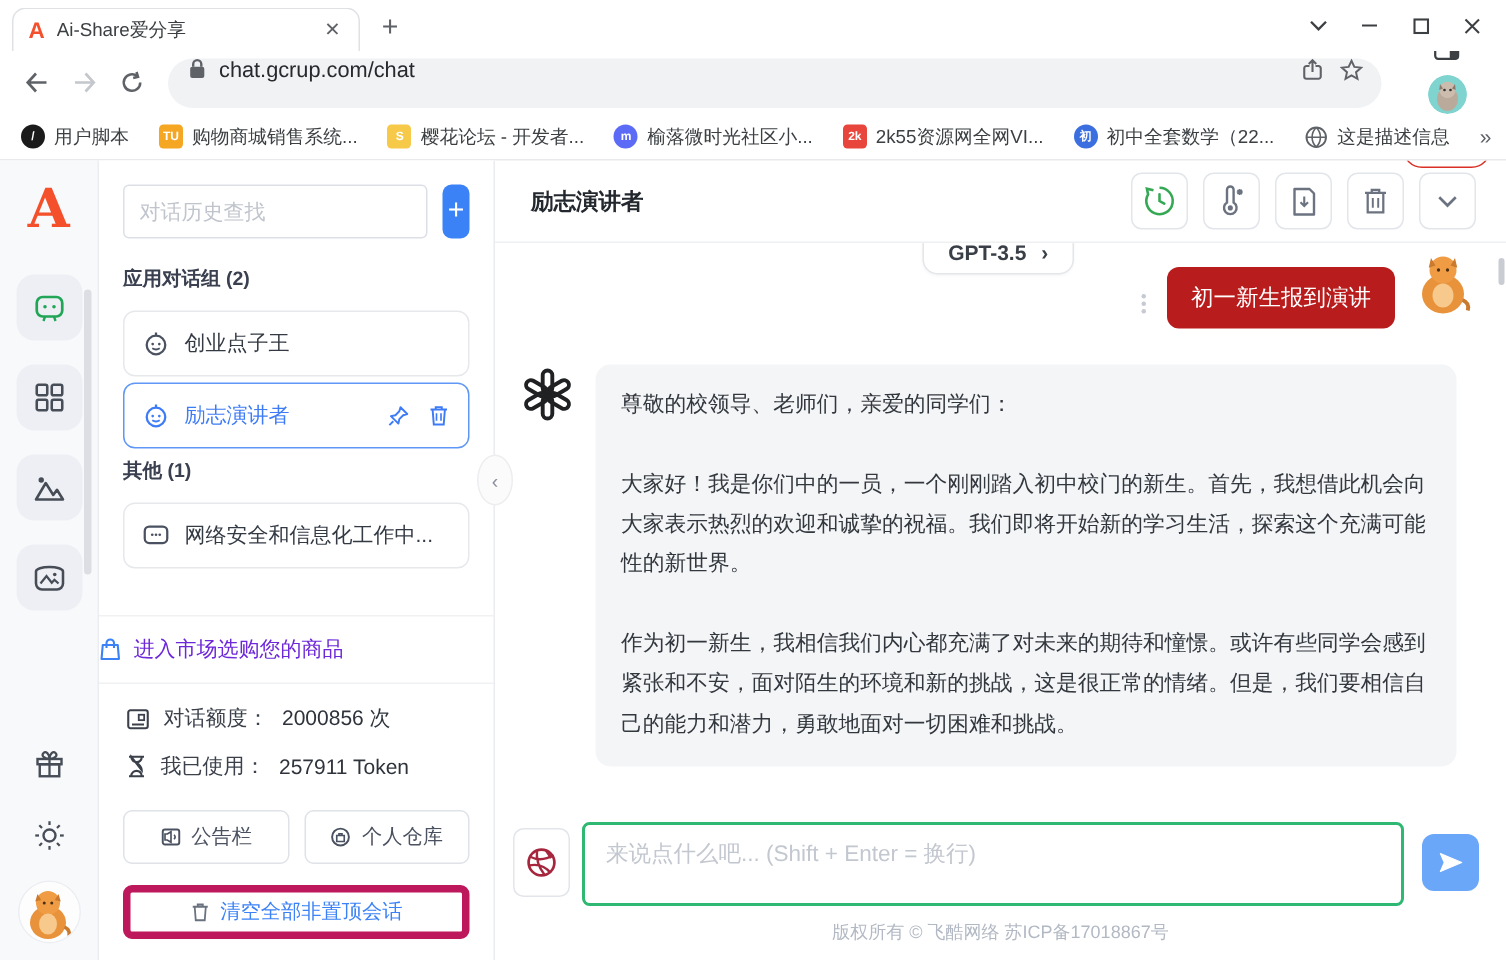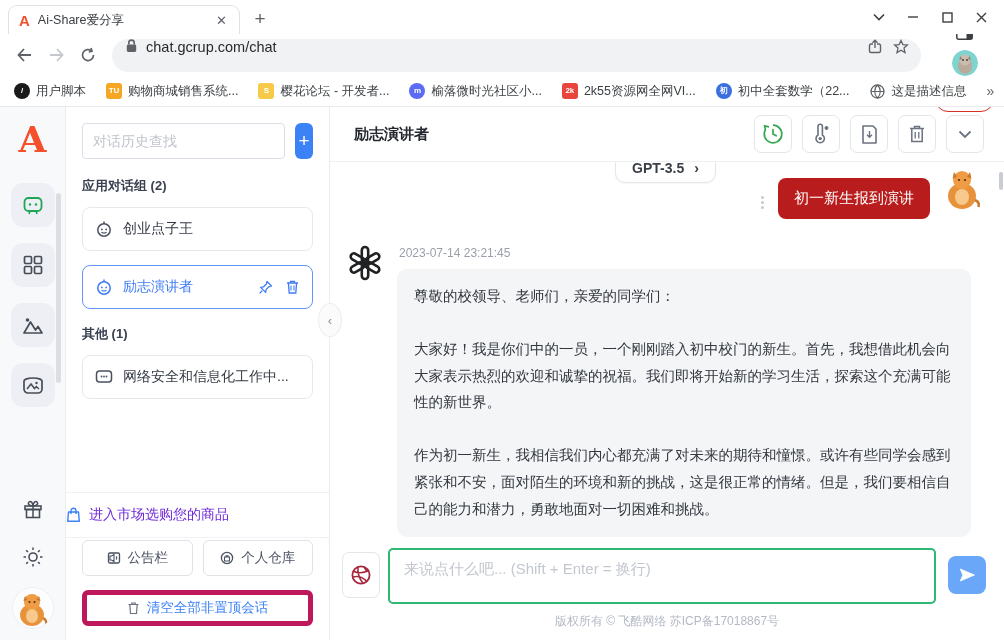--- a/index.html
+++ b/index.html
@@ -46,21 +46,21 @@
   .rail-spacer { flex:1; }
   .rail-avatar { width:40px; height:40px; border-radius:50%; background:#fff; overflow:hidden; cursor:pointer; box-shadow:0 0 0 1px #eceef2; }
 
   .panel { width:264px; border-right:1px solid #eaecef; background:#fff; display:flex; flex-direction:column; min-height:0; }
   .search-row { display:flex; gap:10px; padding:16px 16px 16px; }
   .search-input { flex:1; height:36px; border:1px solid #dcdfe6; border-radius:4px; padding:0 10px; font-size:14px; color:#333; outline:none; font-family:inherit; }
   .search-input::placeholder { color:#c0c4cc; }
   .add-btn { width:48px; height:36px; background:#3b82f6; color:#fff; border:none; border-radius:6px; font-size:19px; cursor:pointer; display:flex; align-items:center; justify-content:center; }
   .group-hd { padding:2px 16px 12px; font-size:13px; font-weight:700; color:#3a4050; }
   .conv-list { padding:0 16px; }
-  .conv-item { height:44px; border:1px solid #e6e8ec; border-radius:8px; display:flex; align-items:center; gap:10px; padding:0 12px; margin-bottom:14px; font-size:14px; color:#343a44; cursor:pointer; background:#fff; }
+  .conv-item { height:44px; border:1px solid #e6e8ec; border-radius:8px; display:flex; align-items:center; gap:10px; padding:0 12px; margin-bottom:4px; font-size:14px; color:#343a44; cursor:pointer; background:#fff; }
   .conv-item.selected { border-color:#6097f7; color:#3e7bf6; }
   .conv-actions { margin-left:auto; display:flex; gap:12px; align-items:center; }
   .panel-mid { flex:1; }
   .divider { border-top:1px solid #f0f1f3; }
   .market-row { height:44px; display:flex; align-items:center; gap:8px; color:#6d28d9; font-size:14px; cursor:pointer; }
   .quota-box { padding:14px 18px 4px; }
   .quota-row { display:flex; align-items:center; gap:9px; margin-bottom:14px; font-size:14px; color:#3b404a; }
   .quota-val { color:#2f343c; }
   .btn-row { display:flex; gap:10px; padding:2px 16px; }
   .panel-btn { flex:1; height:36px; border:1px solid #dfe2e7; border-radius:6px; background:#fff; display:flex; align-items:center; justify-content:center; gap:7px; font-size:13.5px; color:#4a5160; cursor:pointer; font-family:inherit; }
@@ -365,20 +365,38 @@
       <div class="panel-mid"></div>
       <div class="divider"></div>
       <div class="market-row">
         <svg width="15" height="16" viewBox="0 0 15 16">
             <path d="M2.5 5 H12.5 L13.3 14.3 H1.7 Z" fill="none" stroke="#3b82f6" stroke-width="1.4" stroke-linejoin="round"></path>
             <path d="M5 7 V3.8 a2.5 2.5 0 0 1 5 0 V7" fill="none" stroke="#3b82f6" stroke-width="1.4"></path>
           </svg>
         <span>进入市场选购您的商品</span>
       </div>
       <div class="divider"></div>
+      <div class="quota-box">
+        <div class="quota-row">
+          <svg width="16" height="15" viewBox="0 0 16 15">
+              <rect x="1.5" y="1.5" width="13" height="12" rx="1.5" fill="none" stroke="#3b404a" stroke-width="1.4"></rect>
+              <rect x="8.5" y="4.5" width="3.6" height="3.6" fill="none" stroke="#3b404a" stroke-width="1.2"></rect>
+              <line x1="4" y1="11" x2="12" y2="11" stroke="#3b404a" stroke-width="1.2"></line>
+            </svg>
+          <span>对话额度：</span>
+          <span class="quota-val">2000856 次</span>
+        </div>
+        <div class="quota-row">
+          <svg width="14" height="16" viewBox="0 0 14 16">
+              <path d="M2 1.5 H12 M2 14.5 H12 M3.5 1.5 C3.5 6 10.5 6.5 10.5 1.5 M3.5 14.5 C3.5 10 10.5 9.5 10.5 14.5 M3.5 1.5 C3.5 5 10.5 5.5 10.5 10.5 Z" fill="none" stroke="#3b404a" stroke-width="1.4"></path>
+            </svg>
+          <span>我已使用：</span>
+          <span class="quota-val">257911 Token</span>
+        </div>
+      </div>
       <div class="btn-row">
         <button class="panel-btn">
           <svg width="14" height="14" viewBox="0 0 14 14">
               <rect x="1.5" y="2" width="11" height="10" rx="1.5" fill="none" stroke="#4a5160" stroke-width="1.3"></rect>
               <path d="M4.5 5 L7 3.5 V10.5 L4.5 9 H3 V5 Z" fill="none" stroke="#4a5160" stroke-width="1.1"></path>
               <path d="M9 5.5 q1.5 1.5 0 3" fill="none" stroke="#4a5160" stroke-width="1.1"></path>
             </svg>
           <span>公告栏</span>
         </button>
         <button class="panel-btn">
@@ -482,21 +500,20 @@
                   <g transform="rotate(240 20 20)">
                     <rect x="16.8" y="4" width="6.4" height="15" rx="3.2"></rect>
                   </g>
                   <g transform="rotate(300 20 20)">
                     <rect x="16.8" y="4" width="6.4" height="15" rx="3.2"></rect>
                   </g>
                 </g>
               </svg>
           </div>
           <div class="ai-col">
-            <div class="timestamp">2023-07-14 23:21:45</div>
             <div class="ai-bubble">
               <p>尊敬的校领导、老师们，亲爱的同学们：</p>
               <p>大家好！我是你们中的一员，一个刚刚踏入初中校门的新生。首先，我想借此机会向大家表示热烈的欢迎和诚挚的祝福。我们即将开始新的学习生活，探索这个充满可能性的新世界。</p>
               <p>作为初一新生，我相信我们内心都充满了对未来的期待和憧憬。或许有些同学会感到紧张和不安，面对陌生的环境和新的挑战，这是很正常的情绪。但是，我们要相信自己的能力和潜力，勇敢地面对一切困难和挑战。</p>
 
             </div>
           </div>
         </div>
         <div class="msg-scrollbar"></div>
       </div>

